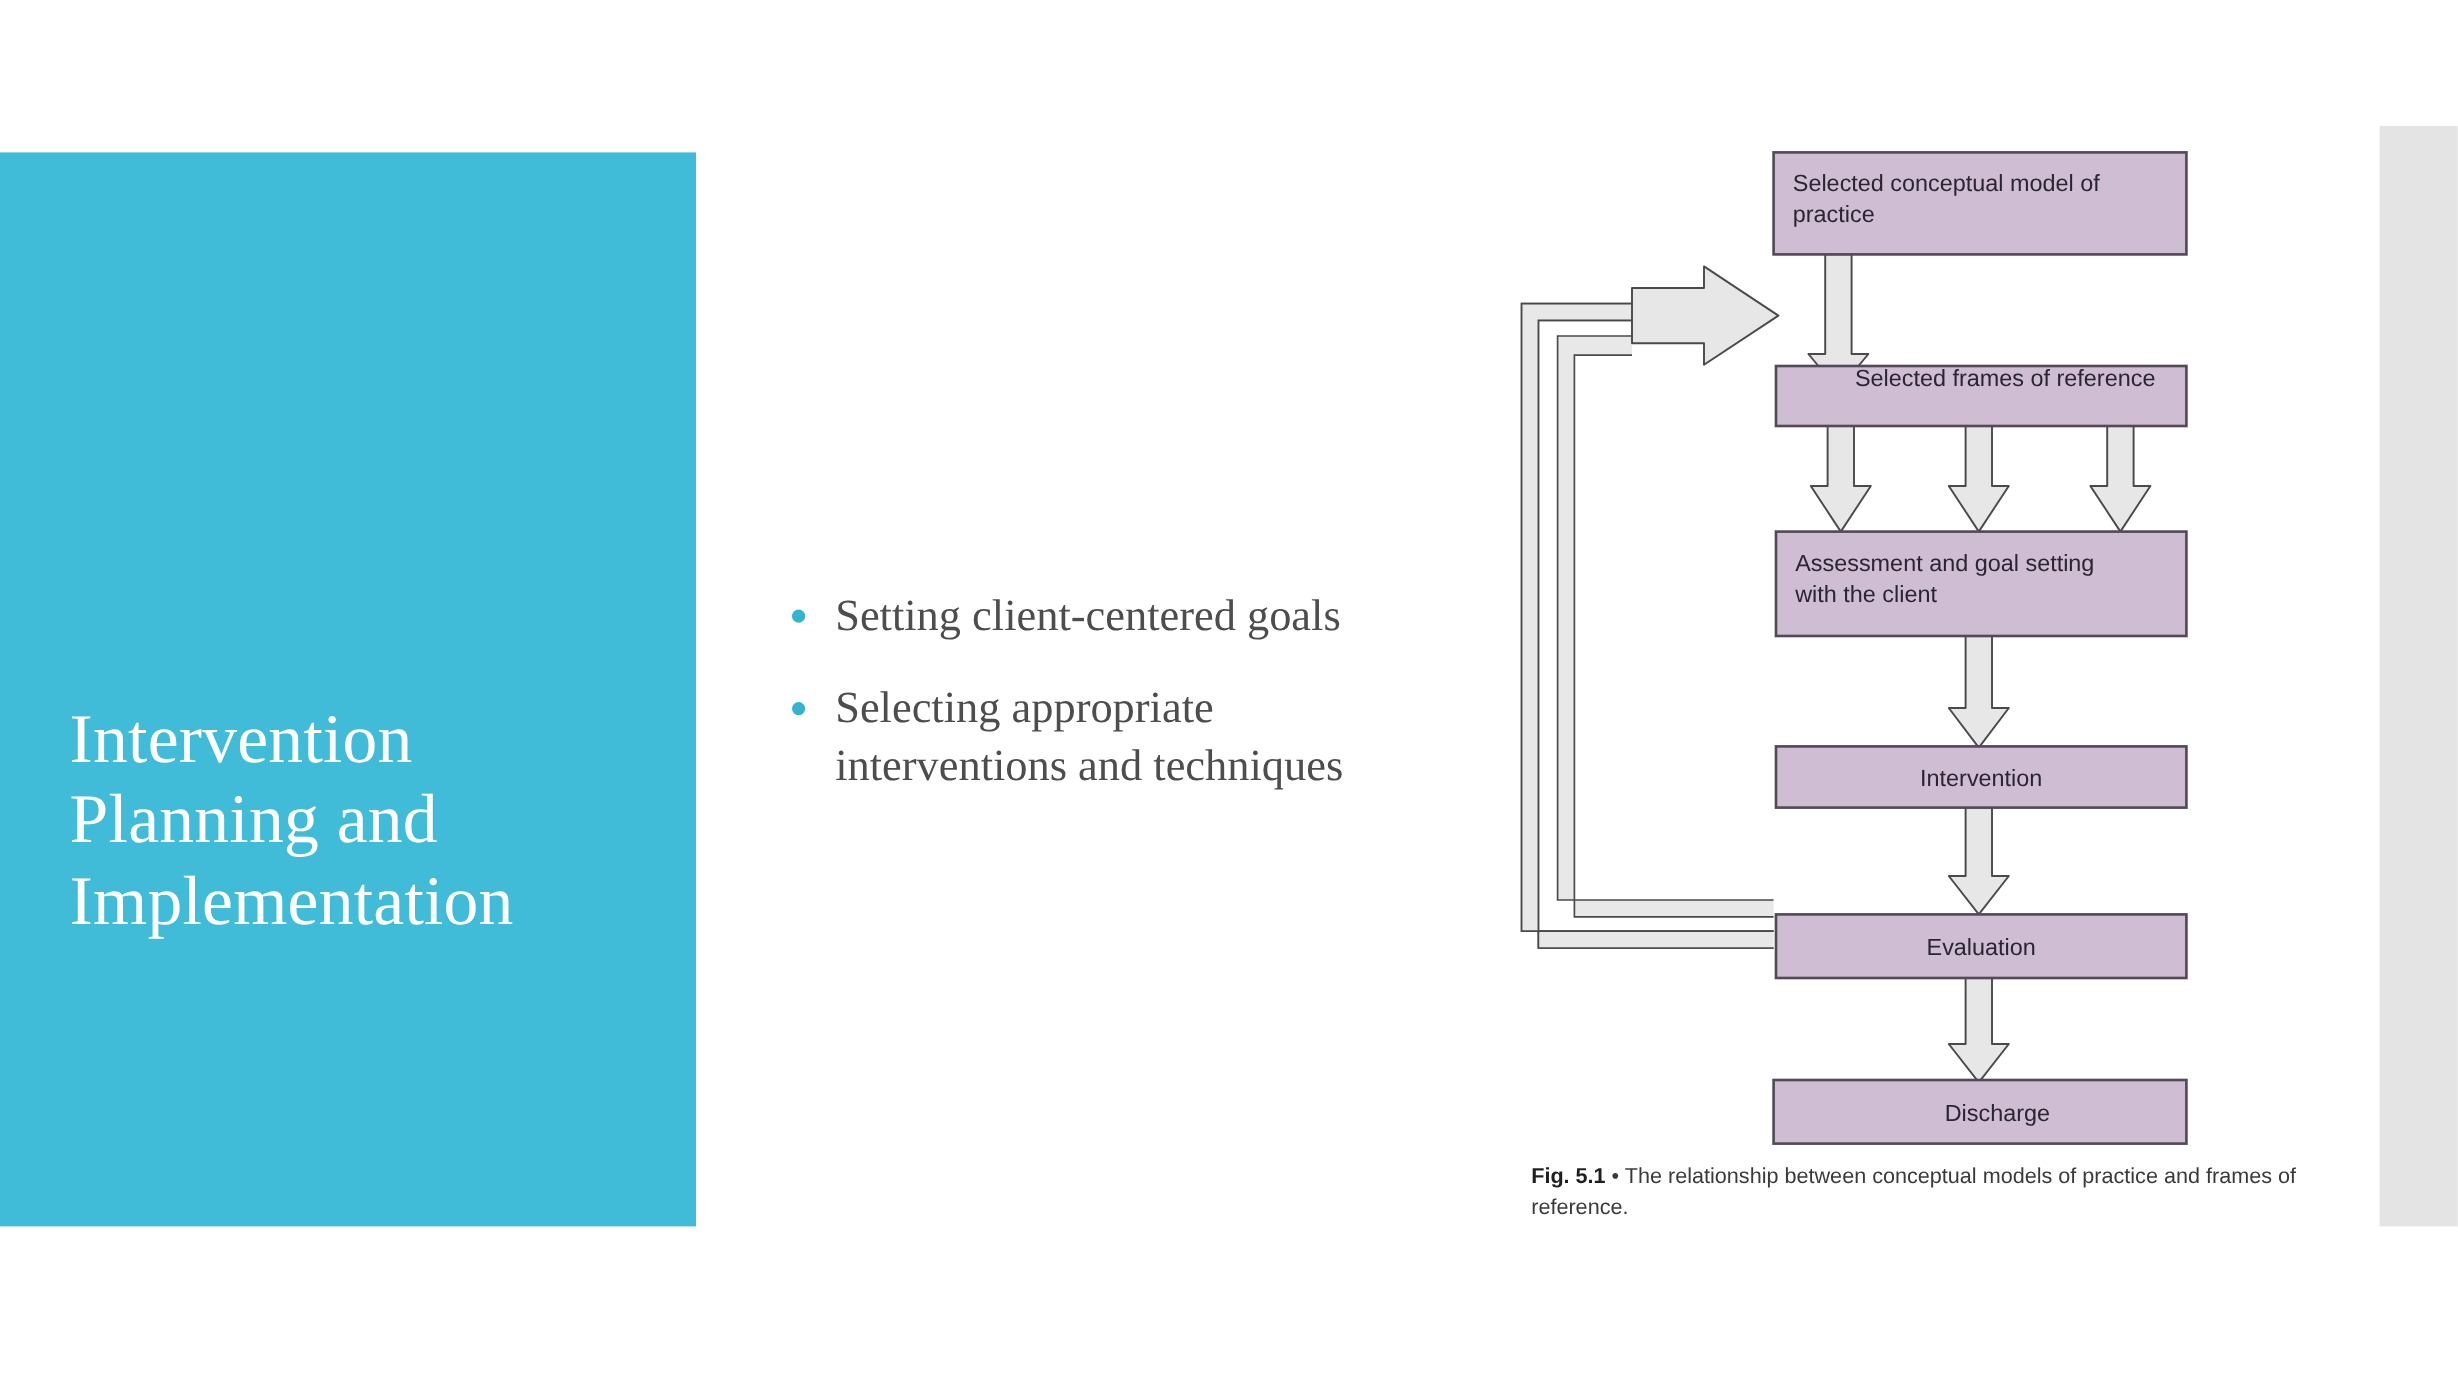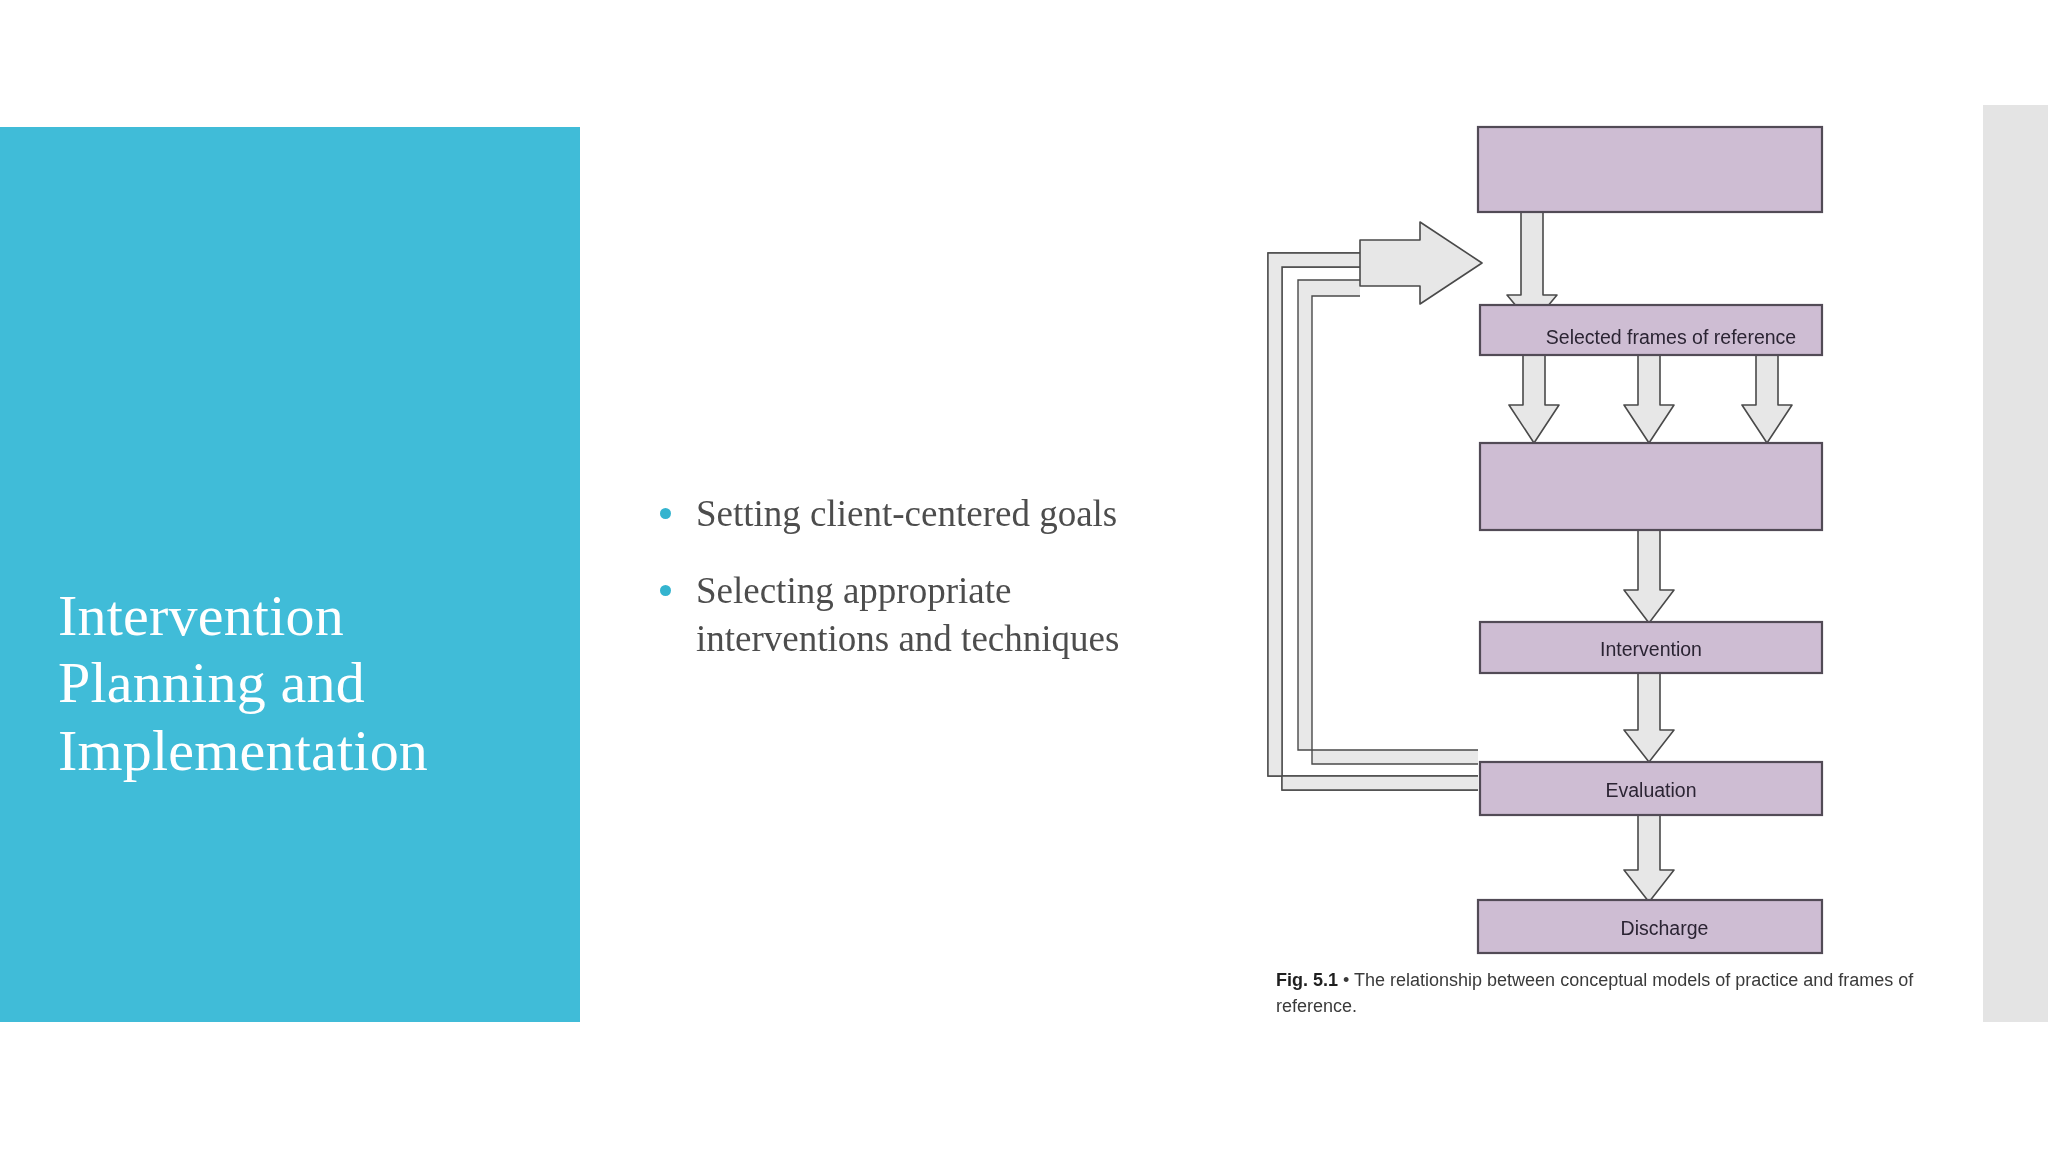--- a/index.html
+++ b/index.html
@@ -200,21 +200,25 @@
       </g>
 
       <rect x="218" y="27" width="344" height="85" fill="#cebdd3" stroke="#524b56" stroke-width="2.2"></rect>
       <rect x="220" y="205" width="342" height="50" fill="#cebdd3" stroke="#524b56" stroke-width="2.2"></rect>
       <rect x="220" y="343" width="342" height="87" fill="#cebdd3" stroke="#524b56" stroke-width="2.2"></rect>
       <rect x="220" y="522" width="342" height="51" fill="#cebdd3" stroke="#524b56" stroke-width="2.2"></rect>
       <rect x="220" y="662" width="342" height="53" fill="#cebdd3" stroke="#524b56" stroke-width="2.2"></rect>
       <rect x="218" y="800" width="344" height="53" fill="#cebdd3" stroke="#524b56" stroke-width="2.2"></rect>
     </svg>
 
-    <div class="fig-box-label centered" style="left:220px; top:225px; width:382px;">Selected frames of reference</div>
+    <div class="fig-box-label" style="left:234px; top:41px; width:320px;">Selected conceptual model of
+practice</div>
+    <div class="fig-box-label centered" style="left:220px; top:204px; width:382px;">Selected frames of reference</div>
+    <div class="fig-box-label" style="left:236px; top:358px; width:320px;">Assessment and goal setting
+with the client</div>
     <div class="fig-box-label centered" style="left:220px; top:537px; width:342px;">Intervention</div>
     <div class="fig-box-label centered" style="left:220px; top:678px; width:342px;">Evaluation</div>
     <div class="fig-box-label centered" style="left:218px; top:816px; width:373px;">Discharge</div>
   </div>
 
   <div id="caption"><span id="caption-label">Fig. 5.1</span><span> • </span><span>The relationship between conceptual models of practice and frames of reference.</span></div>
 
 </div>
 
 </body></html>

